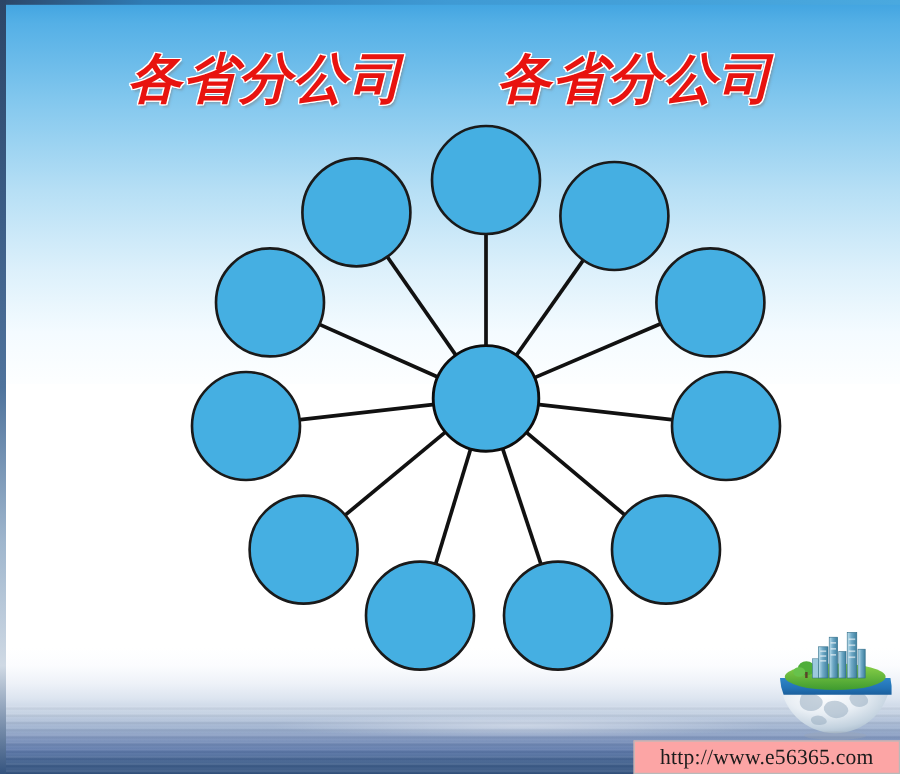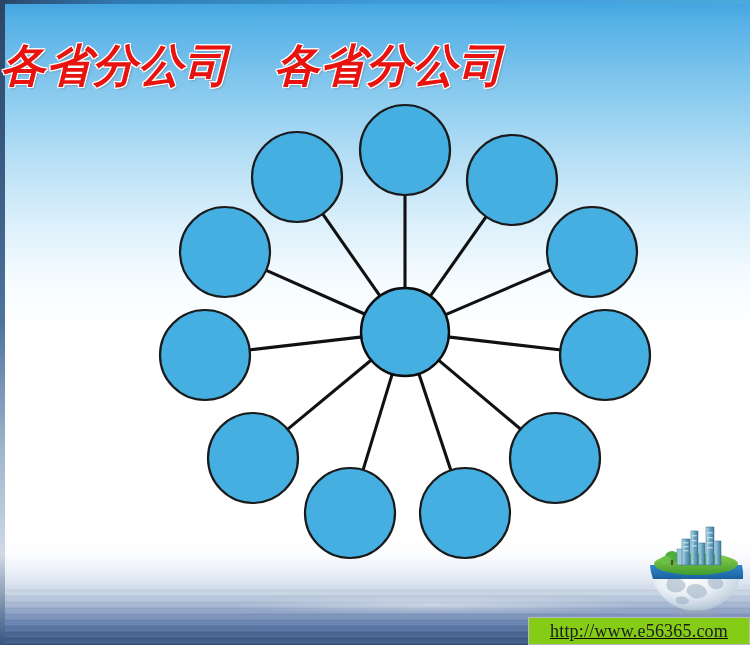--- a/index.html
+++ b/index.html
@@ -98,22 +98,23 @@
     background: linear-gradient(to right, #2c4566 0%, #2f7bb4 16%, #3f9ad4 50%, #4aa9df 100%);
   }
 
   
   .title-row {
     position: absolute;
     left: 0; top: 34px;
     width: 750px;
     height: 62px;
     display: flex;
+    justify-content: center;
     align-items: center;
-    gap: 44px;
+    gap: 78px;
     pointer-events: none;
   }
   .title-text {
     font-family: "DejaVu Sans", "Liberation Sans", sans-serif;
     font-size: 45px;
     font-weight: bold;
     font-style: italic;
     color: #e8130f;
     letter-spacing: 1px;
     line-height: 1;
@@ -167,27 +168,26 @@
     height: 96px;
   }
 
   
   .watermark {
     position: absolute;
     left: 528px;
     top: 617px;
     width: 222px;
     height: 28px;
-    background: #84cc16;
+    background: #fca5a5;
     border: 1px solid #b9b9b9;
     box-sizing: border-box;
     display: flex;
     align-items: center;
     justify-content: center;
-    text-decoration: underline;
   }
   .watermark-text {
     font-family: "Liberation Serif", "DejaVu Serif", serif;
     font-size: 18px;
     color: #1c1c1c;
     letter-spacing: 0.2px;
     white-space: nowrap;
   }
 </style>
 </head>

